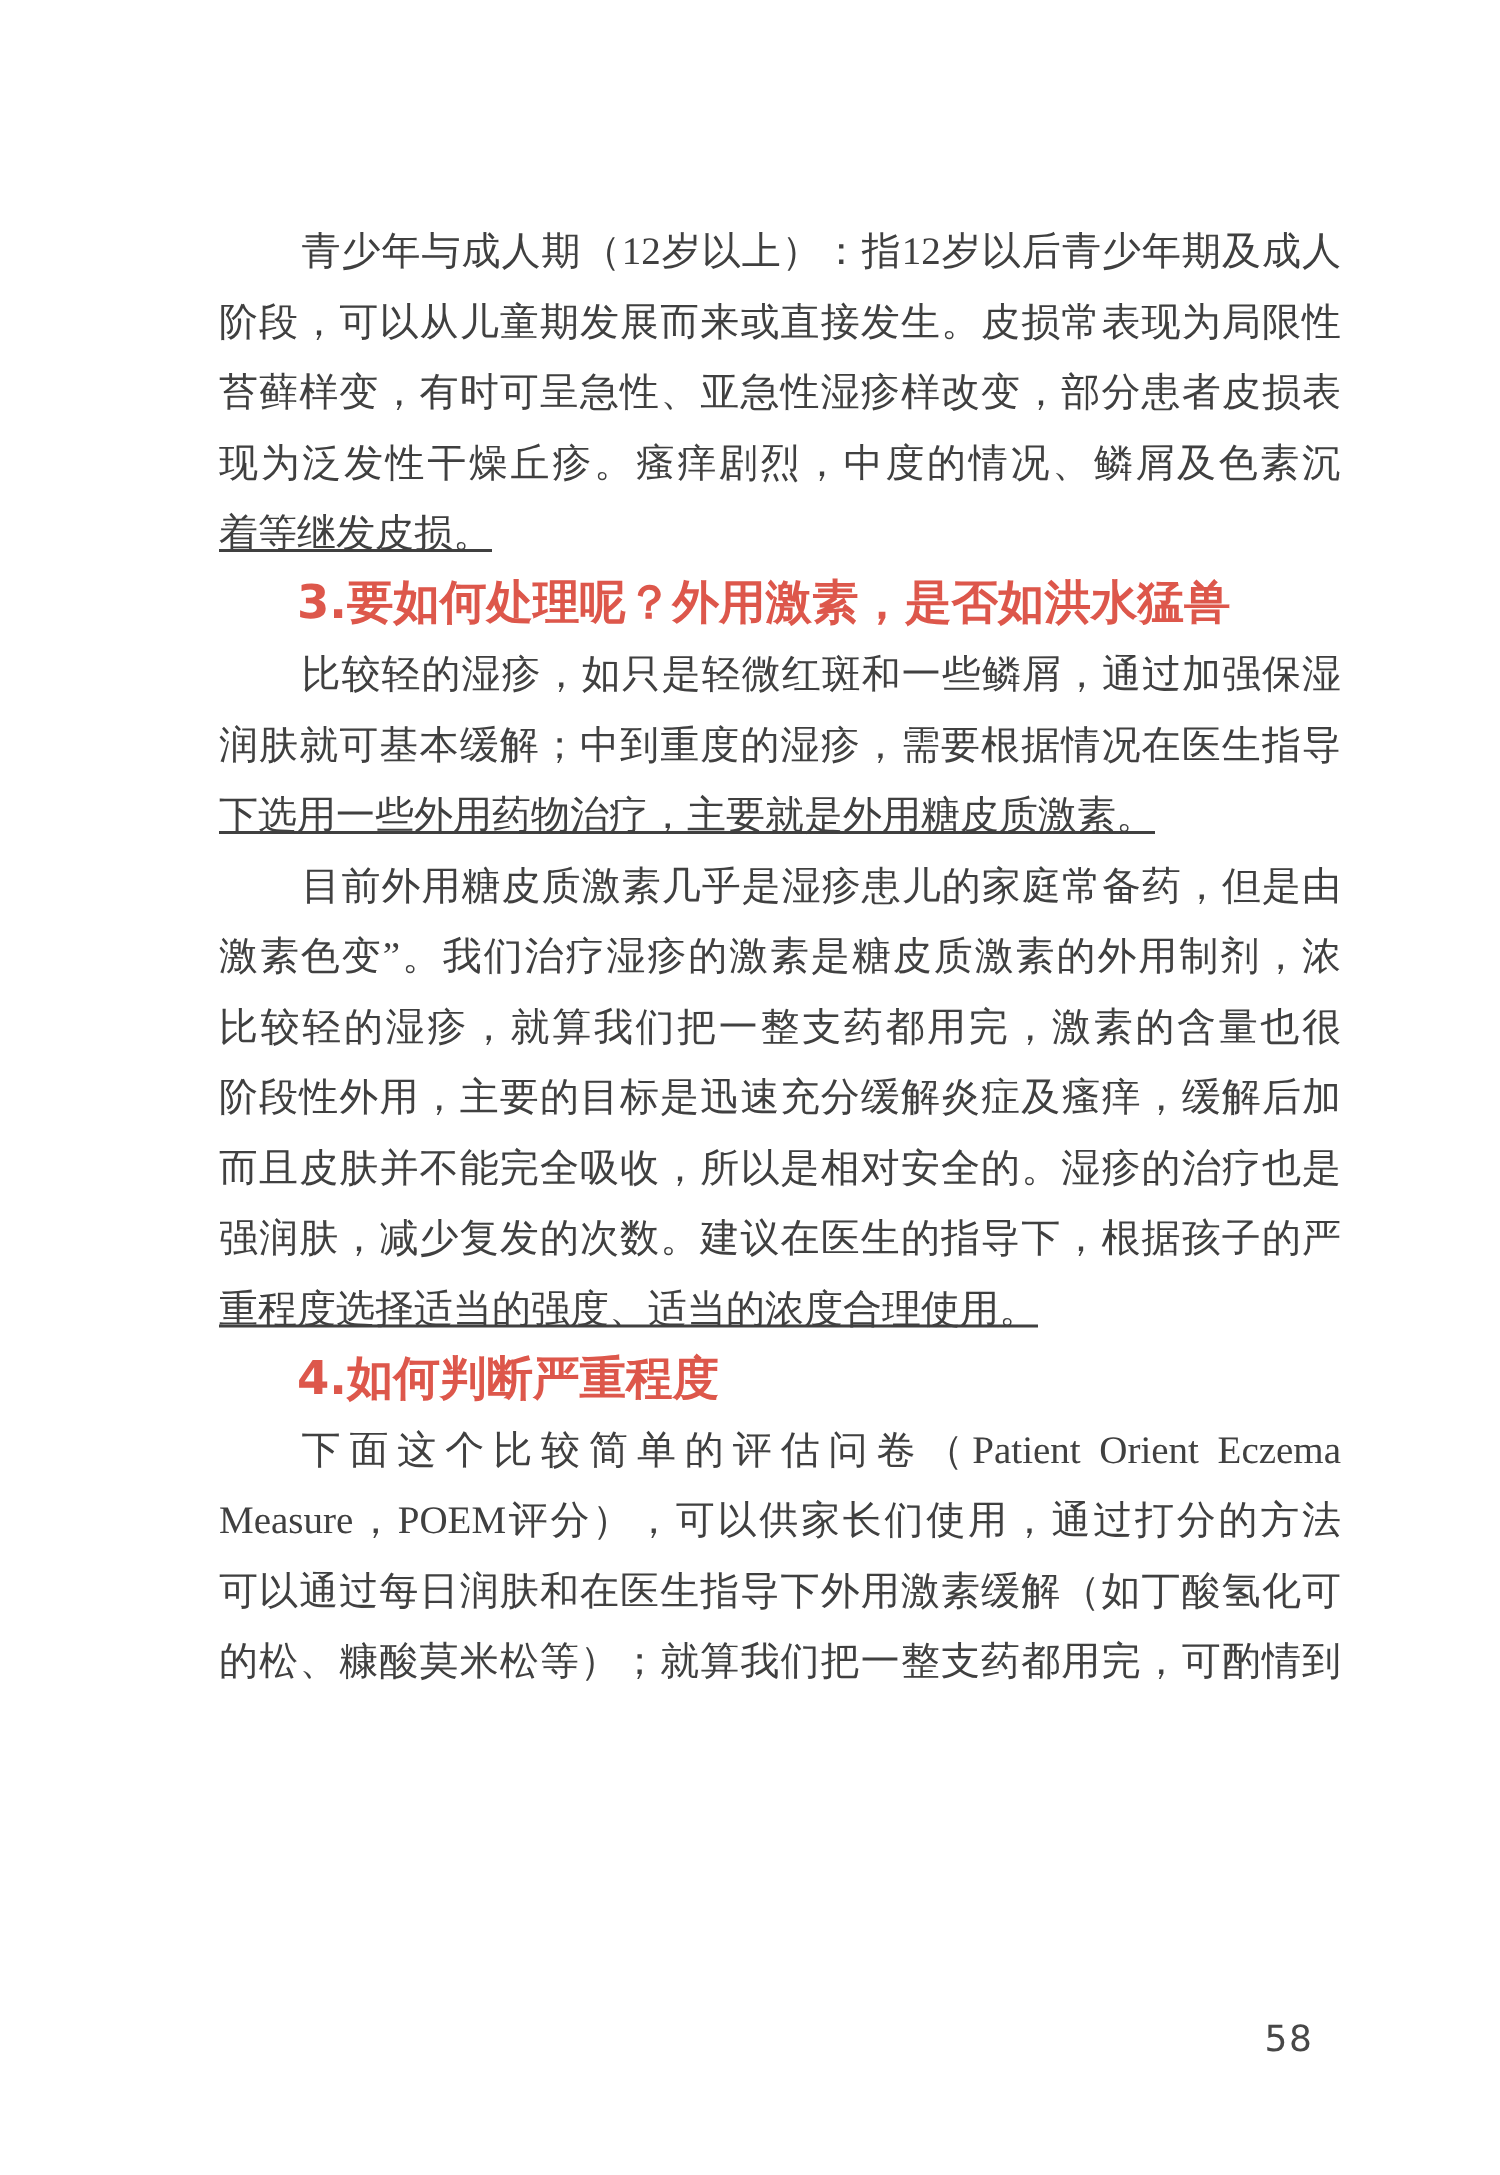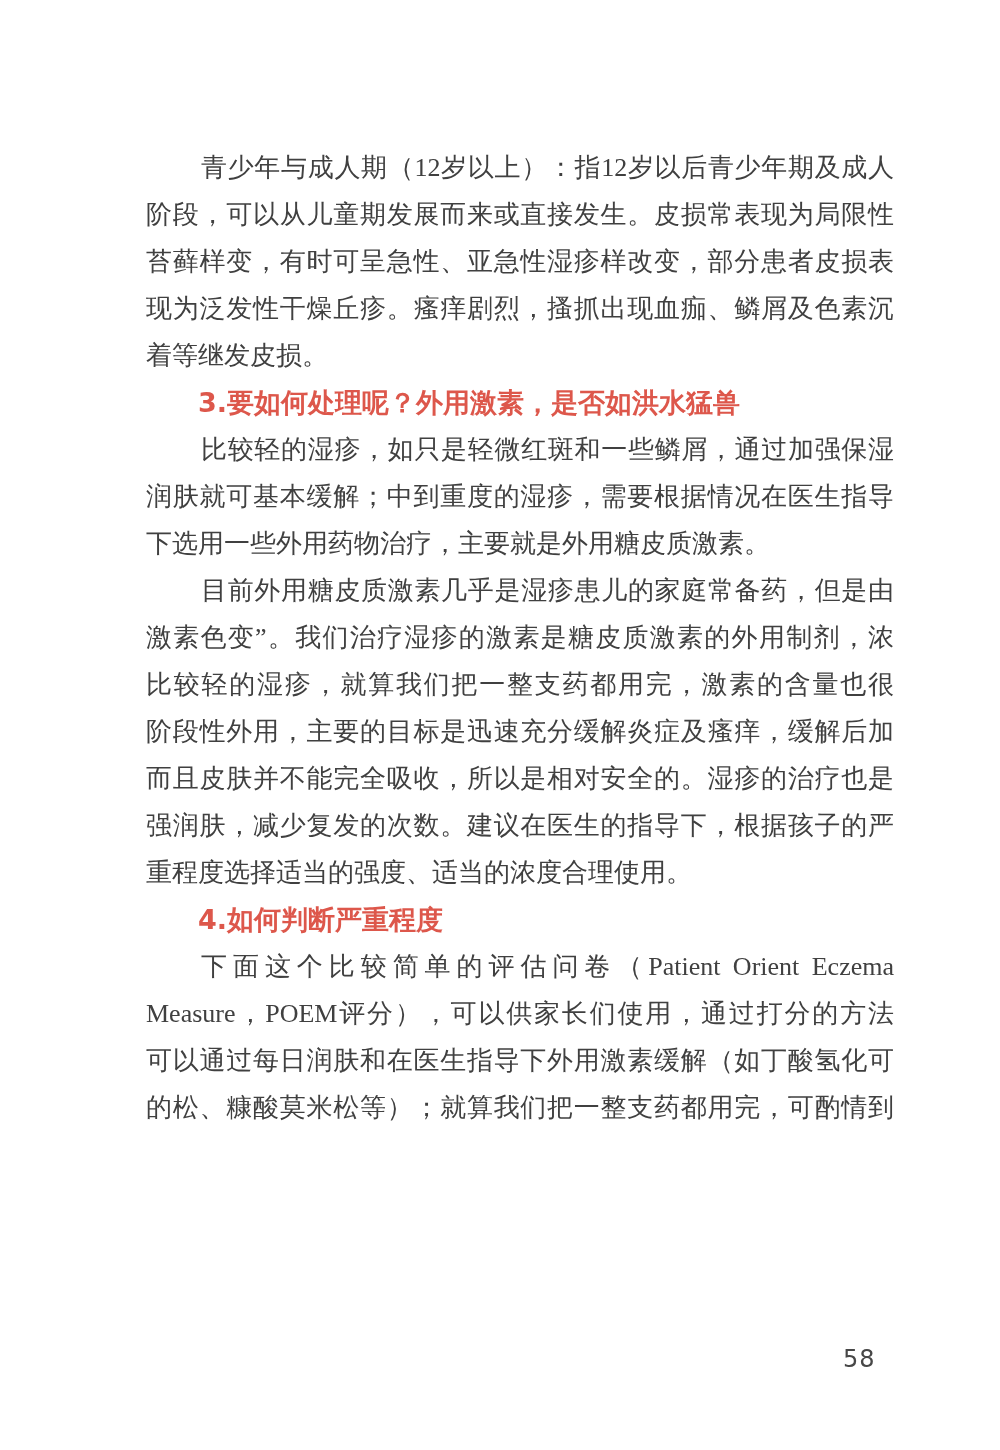--- a/index.html
+++ b/index.html
@@ -29,30 +29,31 @@
     font-size: 26px;
     color: #404040;
     text-align: justify;
     text-align-last: justify;
     overflow: hidden;
     white-space: normal;
   }
   .line.last {
     text-align: center;
     text-align-last: left;
+    text-decoration: underline;
   }
   .line.indent {
     text-indent: 55px;
   }
   .heading {
     margin: 0;
     padding: 0;
     height: 47px;
     line-height: 47px;
-    font-size: 27px;
+    font-size: 31px;
     font-family: "DejaVu Sans", "Liberation Sans", sans-serif;
     color: #dd574b;
     text-align: left;
     text-align-last: left;
     text-indent: 52px;
     overflow: hidden;
   }
   .page-number {
     position: absolute;
     left: 843px;
@@ -65,21 +66,21 @@
 </style>
 </head>
 <body>
 
 <div class="page">
   <div class="content">
 
     <p class="line indent">青少年与成人期（12岁以上）：指12岁以后青少年期及成人</p>
     <p class="line">阶段，可以从儿童期发展而来或直接发生。皮损常表现为局限性</p>
     <p class="line">苔藓样变，有时可呈急性、亚急性湿疹样改变，部分患者皮损表</p>
-    <p class="line">现为泛发性干燥丘疹。瘙痒剧烈，搔抓出现血痂、鳞屑及色素沉</p>
+    <p class="line">现为泛发性干燥丘疹。瘙痒剧烈，中度的情况、鳞屑及色素沉</p>
     <p class="line last">着等继发皮损。</p>
 
     <h3 class="heading">3.要如何处理呢？外用激素，是否如洪水猛兽</h3>
 
     <p class="line indent">比较轻的湿疹，如只是轻微红斑和一些鳞屑，通过加强保湿</p>
     <p class="line">润肤就可基本缓解；中到重度的湿疹，需要根据情况在医生指导</p>
     <p class="line last">下选用一些外用药物治疗，主要就是外用糖皮质激素。</p>
 
     <p class="line indent">目前外用糖皮质激素几乎是湿疹患儿的家庭常备药，但是由</p>
     <p class="line">激素色变”。我们治疗湿疹的激素是糖皮质激素的外用制剂，浓</p>

